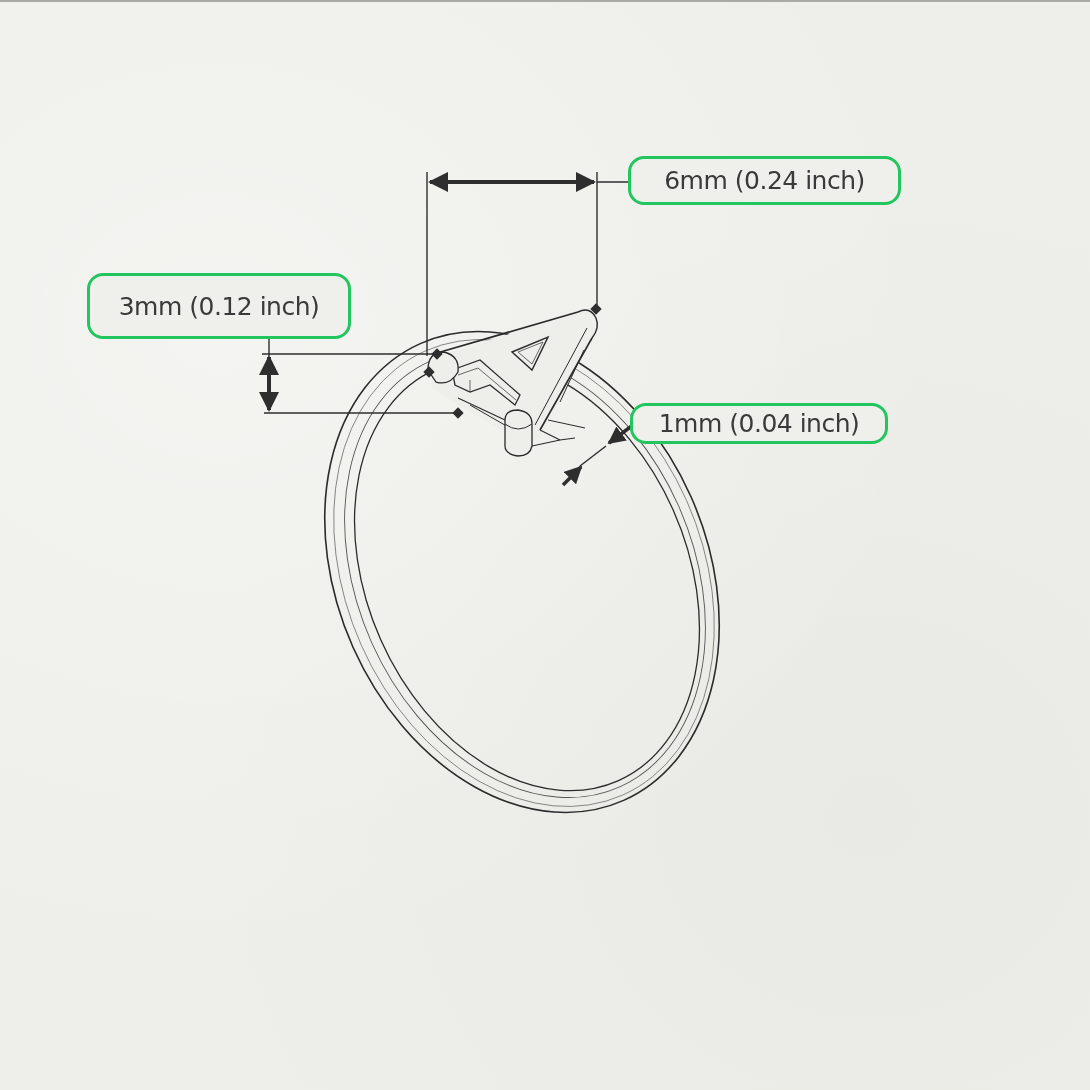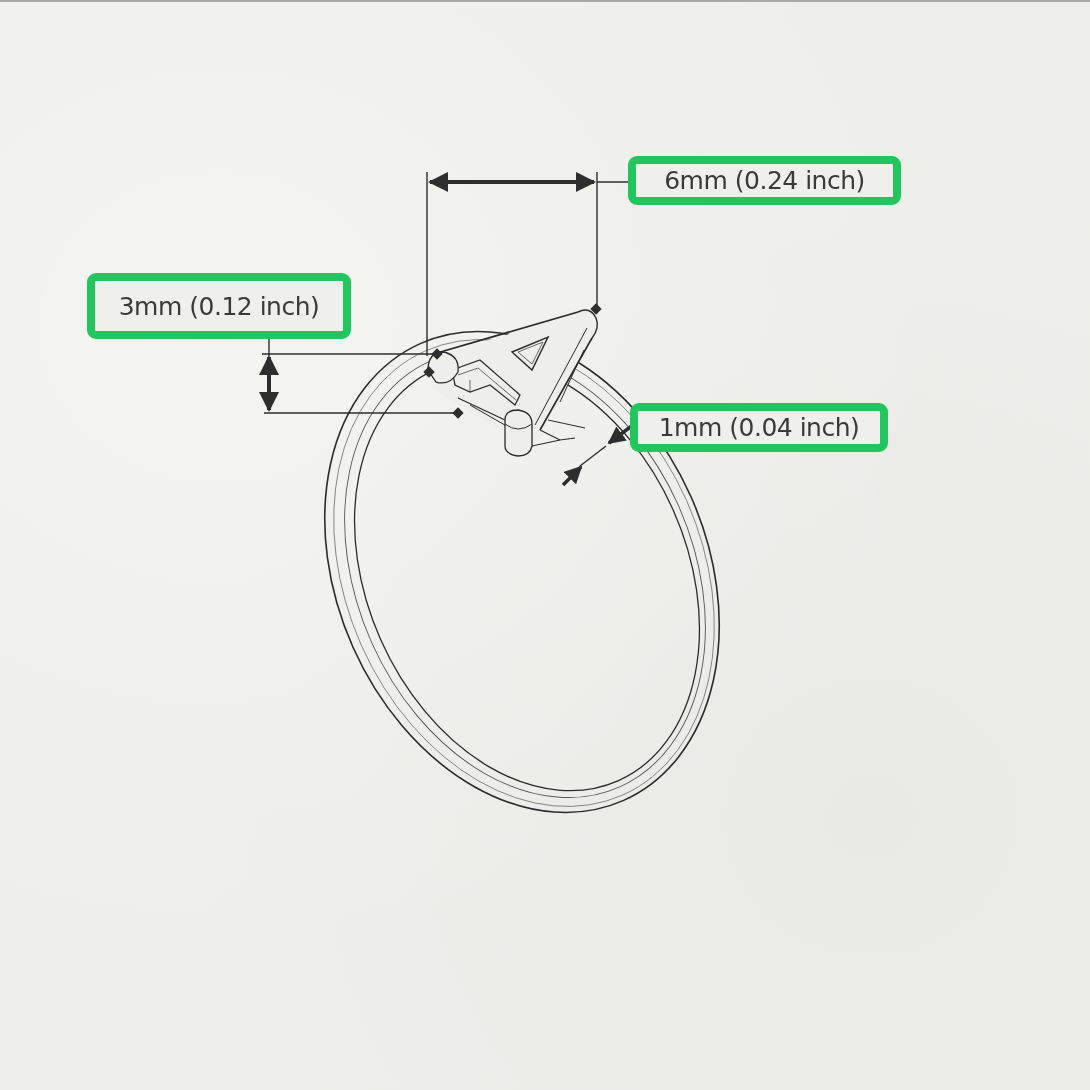--- a/index.html
+++ b/index.html
@@ -29,36 +29,36 @@
         radial-gradient(ellipse at 80% 75%, rgba(220,220,214,0.25), rgba(220,220,214,0) 55%),
         #eeeeea;
     }
     svg.drawing {
       position: absolute;
       left: 0; top: 0;
     }
     .label {
       position: absolute;
       box-sizing: border-box;
-      border: 8px solid #22c55e;
-      border-radius: 9px;
+      border: 3px solid #22c55e;
+      border-radius: 16px;
       background: #efefeb;
       color: #3a3a3a;
       font-family: "DejaVu Sans", sans-serif;
       font-size: 25px;
       line-height: 1;
       letter-spacing: -0.5px;
       display: flex;
       align-items: center;
       justify-content: center;
       white-space: nowrap;
     }
     #label-6mm { left: 628px; top: 156px; width: 273px; height: 49px; }
     #label-3mm { left: 87px;  top: 273px; width: 264px; height: 66px; }
-    #label-1mm { left: 630px; top: 403px; width: 258px; height: 49px; }
+    #label-1mm { left: 630px; top: 403px; width: 258px; height: 41px; }
   </style>
 </head>
 <body>
 
 <div class="paper"></div>
 <div class="top-edge"></div>
 
 <svg class="drawing" width="1090" height="1090" viewBox="0 0 1090 1090">
   <defs>
     <marker id="arrow" viewBox="0 0 10 10" refX="9" refY="5" markerWidth="5" markerHeight="5" orient="auto-start-reverse">

